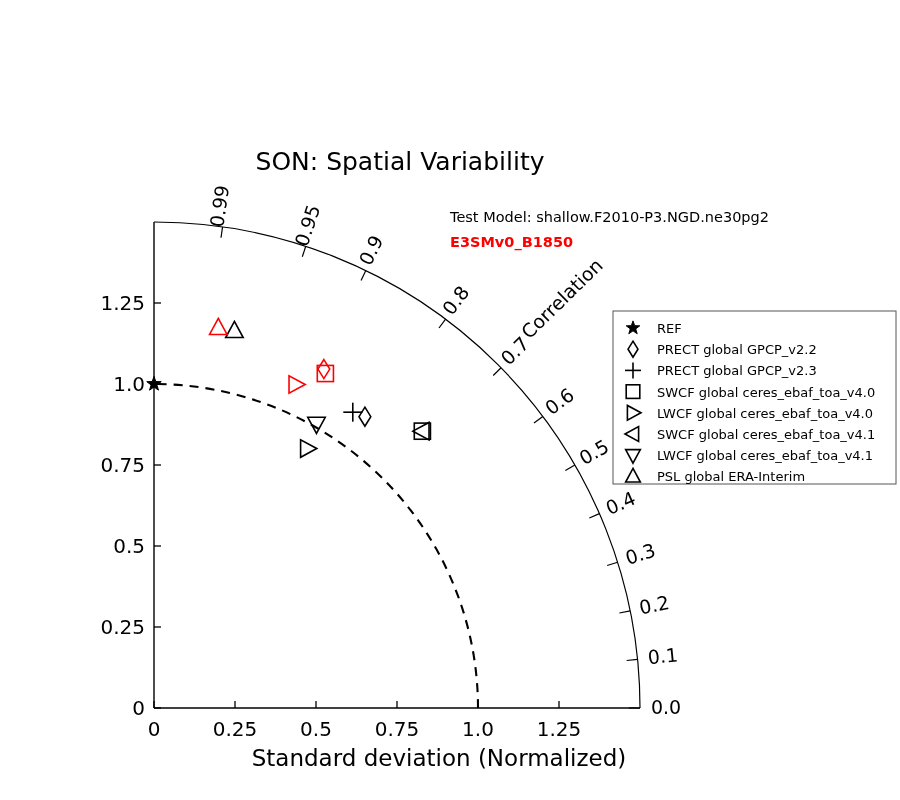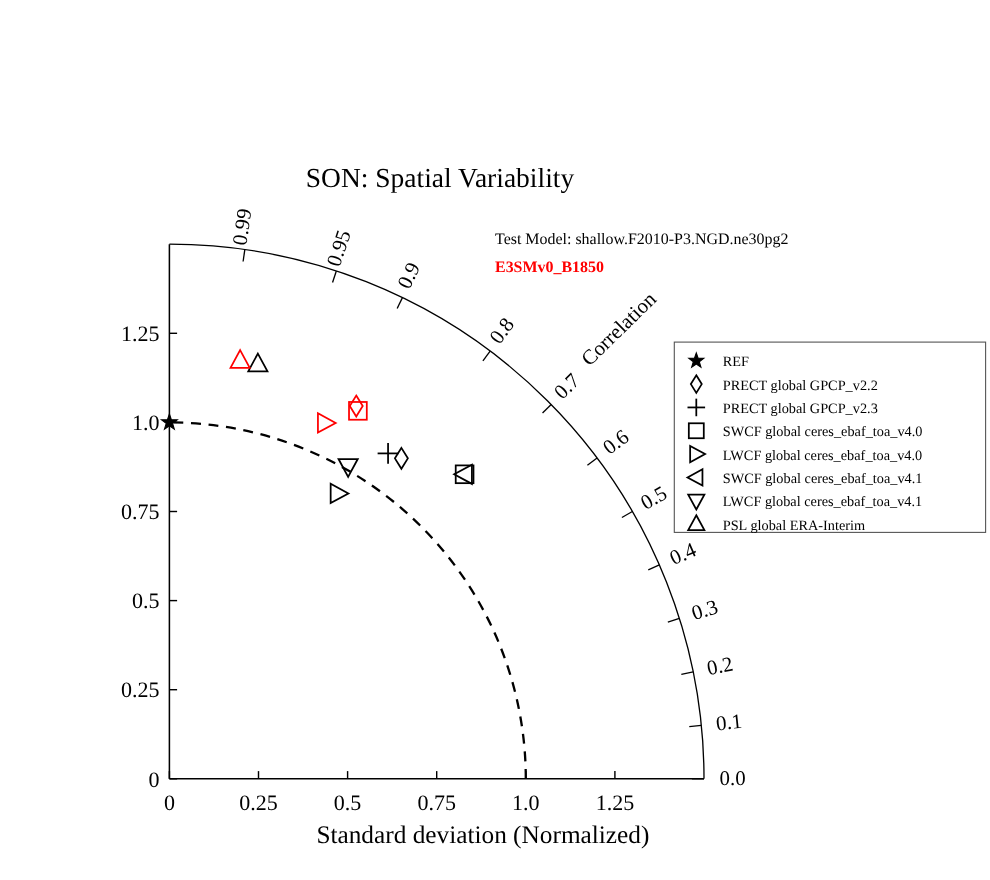--- a/index.html
+++ b/index.html
@@ -1,18 +1,18 @@
 <!DOCTYPE html>
 <html><head>
 <meta charset="utf-8">
 <style>
   html,body{margin:0;padding:0;}
   body{width:900px;height:800px;background:#ffffff;
        font-family:"DejaVu Sans","Liberation Sans",sans-serif;overflow:hidden;}
-  #stage{position:relative;width:900px;height:704px;font-family:Liberation Serif, serif;}
+  #stage{position:relative;width:900px;height:704px;}
   svg{position:absolute;left:0;top:0;}
   .ttl{font-size:25px;fill:#000;}
   .axlab{font-size:23px;fill:#000;}
   .tick{font-size:20px;fill:#000;}
   .corr{font-size:19px;fill:#000;}
   .ann{font-size:14.5px;fill:#000;}
   .annred{font-size:14.5px;fill:#ff0000;font-weight:bold;}
   .leg{font-size:13px;fill:#000;}
 </style>
 </head>

